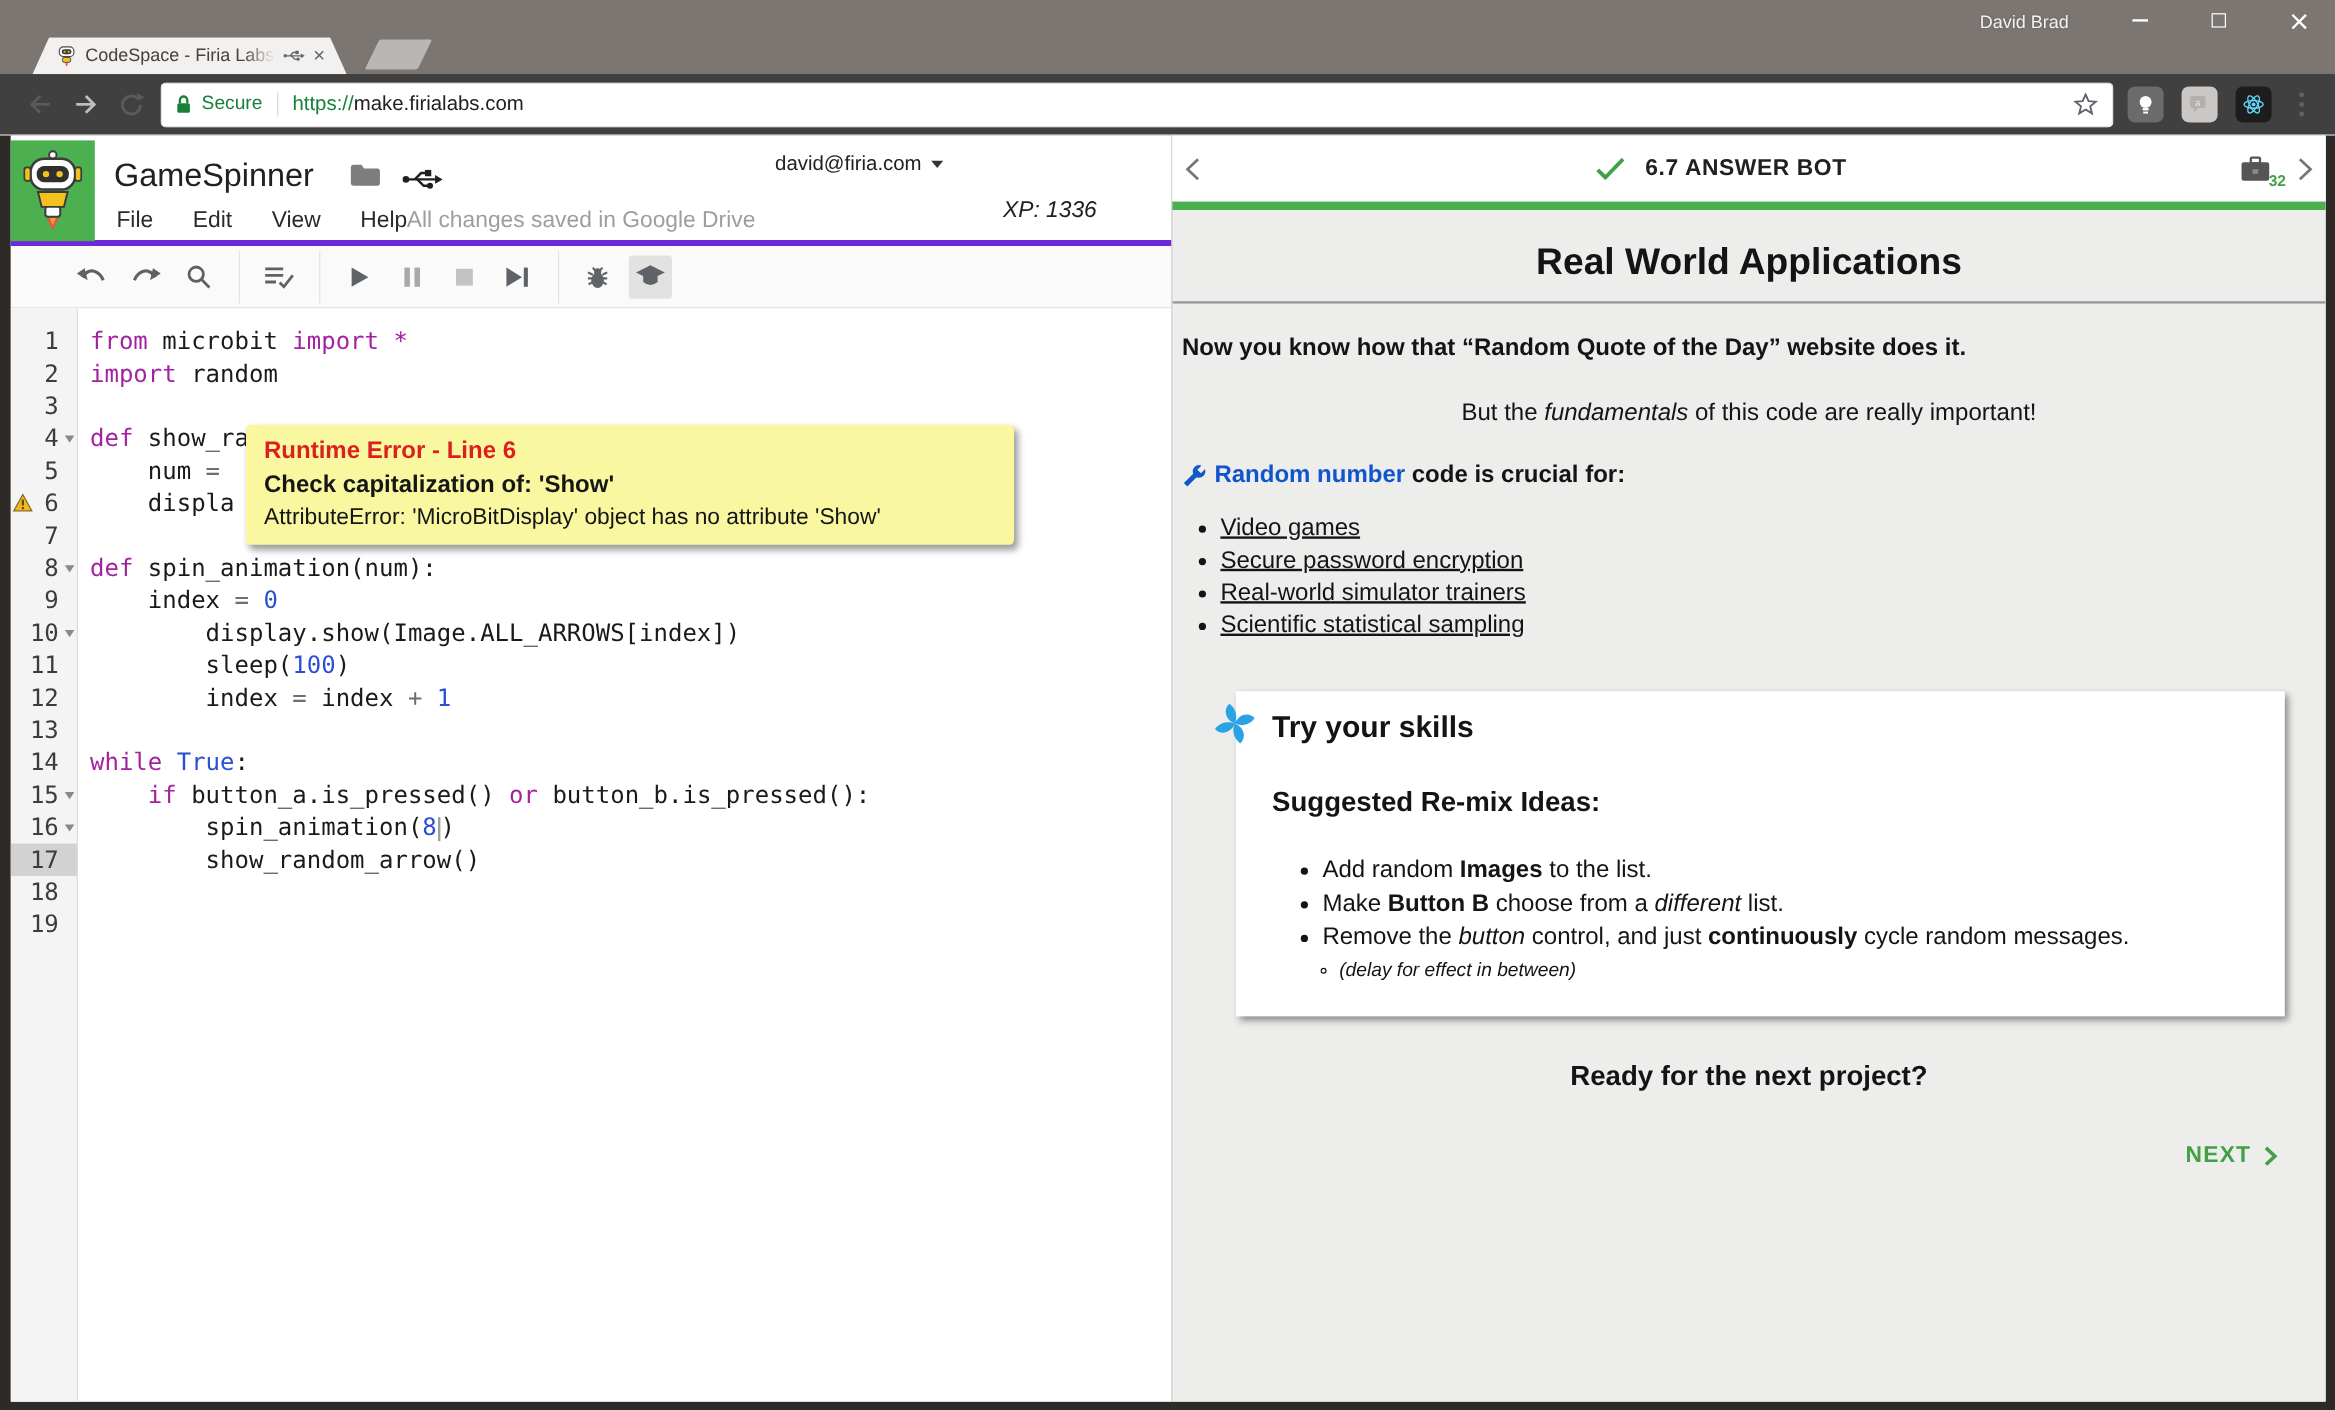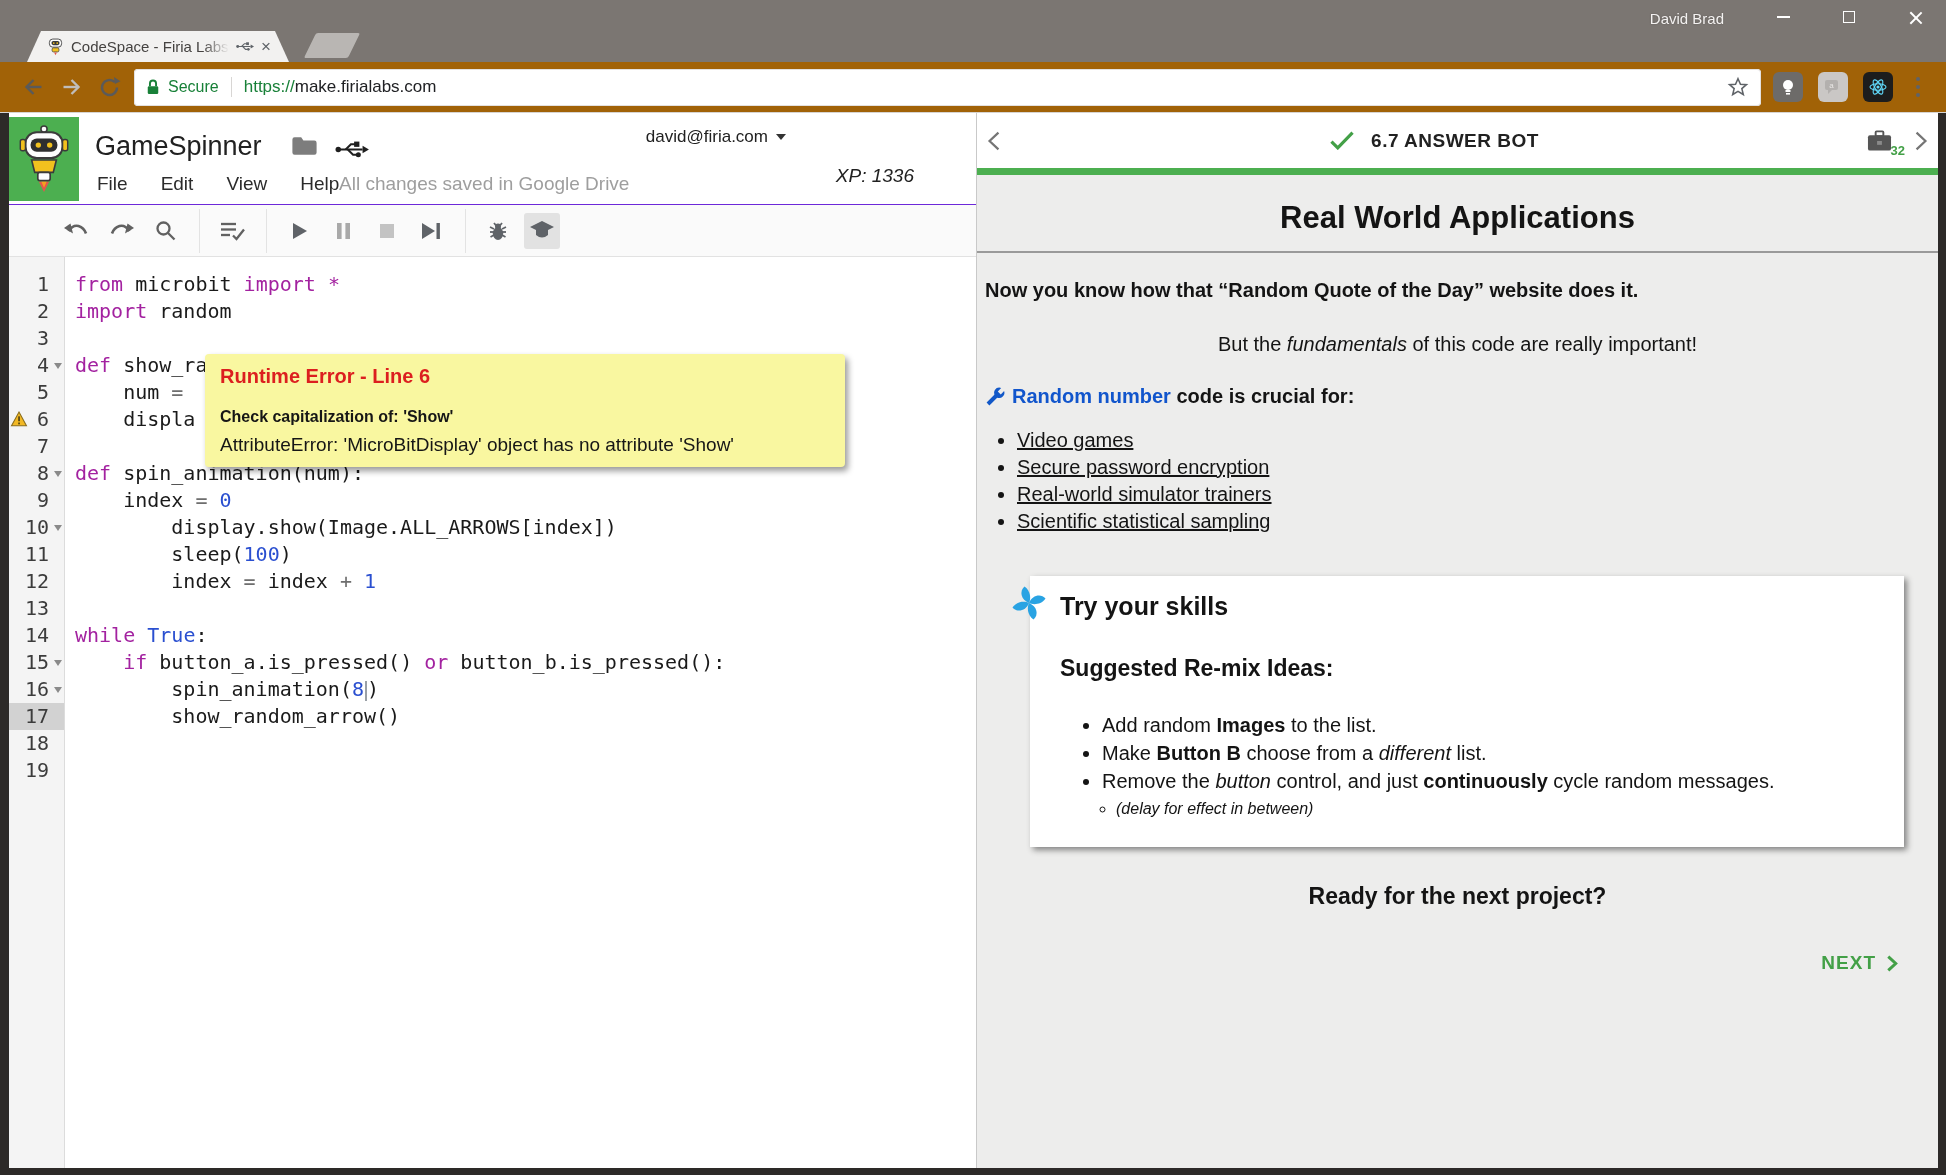--- a/index.html
+++ b/index.html
@@ -21,40 +21,40 @@
          clip-path:polygon(14px 0, calc(100% - 14px) 0, 100% 100%, 0 100%);
          display:flex; align-items:center; padding:0 18px 0 20px; gap:7px; }
   .tab-title { flex:1; font-size:15px; color:#454240; white-space:nowrap; overflow:hidden; position:relative; }
   .tab-title::after { content:''; position:absolute; right:0; top:0; bottom:0; width:26px;
          background:linear-gradient(to right, rgba(242,241,240,0), #f2f1f0); }
   .tab-close { font-size:17px; color:#5f6368; line-height:1; }
   .newtab { position:absolute; left:310px; bottom:4px; width:44px; height:25px; background:#b9b6b3;
             transform:skewX(-26deg); border-radius:2px; }
 
   
-  .btoolbar { position:absolute; top:62px; left:0; width:1946px; height:51px; background:#a16207;
+  .btoolbar { position:absolute; top:62px; left:0; width:1946px; height:51px; background:#404040;
               border-bottom:1px solid #d6d4d2; display:flex; align-items:center; padding:0 14px; }
   .nav-btn { width:38px; height:38px; display:flex; align-items:center; justify-content:center; }
   .urlbar { flex:1; height:37px; margin:0 12px 0 6px; background:#fff; border-radius:4px;
             box-shadow:inset 0 0 0 1px #e3e1e0; display:flex; align-items:center; padding:0 12px; gap:8px; }
   .secure { color:#188038; font-size:16px; }
   .url-sep { width:1px; height:20px; background:#d8d6d4; margin:0 4px; }
   .url-text { font-size:17px; color:#202124; }
   .url-proto { color:#188038; }
   .url-spacer { flex:1; }
   .ext-row { display:flex; align-items:center; gap:15px; margin-right:4px; }
   .ext-box { width:30px; height:30px; border-radius:6px; display:flex; align-items:center; justify-content:center; }
   .dots { display:flex; flex-direction:column; gap:4px; padding:0 8px; }
   .dots i { width:4px; height:4px; border-radius:50%; background:#5f6368; }
 
   
   .page { position:absolute; top:113px; left:9px; width:1929px; height:1055px; background:#fff; display:flex; }
   .left-panel { width:967px; display:flex; flex-direction:column; position:relative; }
 
-  .app-header { height:92px; position:relative; border-bottom:1px solid #6d28d9; background:#fff; }
+  .app-header { height:92px; position:relative; border-bottom:5px solid #6d28d9; background:#fff; }
   .logo { position:absolute; left:0; top:4px; width:70px; height:84px; background:#4caf50; display:flex; align-items:center; justify-content:center; }
   .project-title { position:absolute; left:86px; top:18px; font-size:27px; font-weight:500; color:#212121; }
   .hdr-ico-folder { position:absolute; left:282px; top:22px; }
   .hdr-ico-usb { position:absolute; left:326px; top:27px; }
   .menu-row { position:absolute; left:88px; top:60px; display:flex; gap:33px; }
   .menu-item { font-size:19px; color:#2b2b2b; }
   .save-status { position:absolute; left:330px; top:60px; font-size:19px; color:#9e9e9e; }
   .email { position:absolute; right:190px; top:14px; font-size:17px; color:#212121; display:flex; align-items:center; gap:8px; }
   .caret-down { width:0; height:0; border-left:5px solid transparent; border-right:5px solid transparent; border-top:6px solid #333; }
   .xp { position:absolute; right:62px; top:52px; font-size:19px; font-style:italic; color:#212121; }
@@ -73,21 +73,21 @@
   .code { flex:1; padding:14px 12px 0 10px; font-family:"DejaVu Sans Mono", monospace; font-size:20px; color:#1a1a1a; }
   .code-row { height:27px; line-height:27px; white-space:pre; }
   .tk-kw { color:#a322a0; }
   .tk-num { color:#2a4fd0; }
   .tk-op { color:#6e6e6e; }
   .tk-caret { display:inline-block; border-left:2px solid #9aa0a6; margin-left:1px; height:20px; vertical-align:middle; }
 
   .err-tip { position:absolute; left:196px; top:97px; width:640px; background:#f9f7a0; border-radius:4px;
              box-shadow:3px 4px 6px rgba(0,0,0,.4); padding:8px 15px; z-index:5; }
   .err-title { color:#dc1f1f; font-weight:bold; font-size:20px; line-height:28px; }
-  .err-hint { color:#161616; font-weight:bold; font-size:16px; line-height:28px;margin-top:13px; }
+  .err-hint { color:#161616; font-weight:bold; font-size:20px; line-height:28px; }
   .err-detail { color:#161616; font-size:19px; line-height:28px; }
 
   
   .right-panel { width:962px; display:flex; flex-direction:column; border-left:1px solid #c9c9c9; background:#ededec; }
   .lesson-header { height:55px; background:#fff; display:flex; align-items:center; padding:0 10px; }
   .lh-center { flex:1; display:flex; align-items:center; justify-content:center; gap:16px; }
   .lesson-title { font-size:19px; font-weight:bold; letter-spacing:.5px; color:#212121; }
   .toolbox { position:relative; margin-right:22px; }
   .toolbox-badge { position:absolute; right:-13px; bottom:-6px; color:#43a047; font-size:13px; font-weight:bold; }
   .progress { height:7px; background:#4caf50; }

